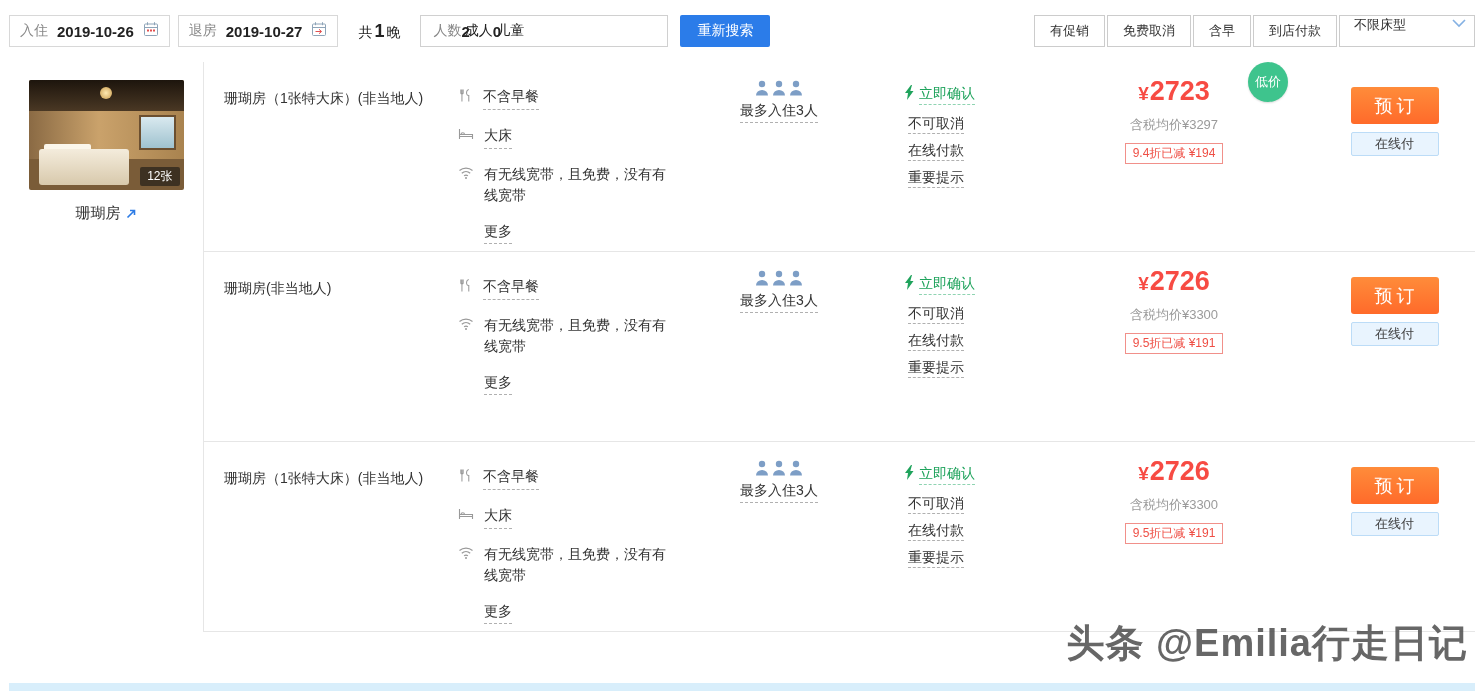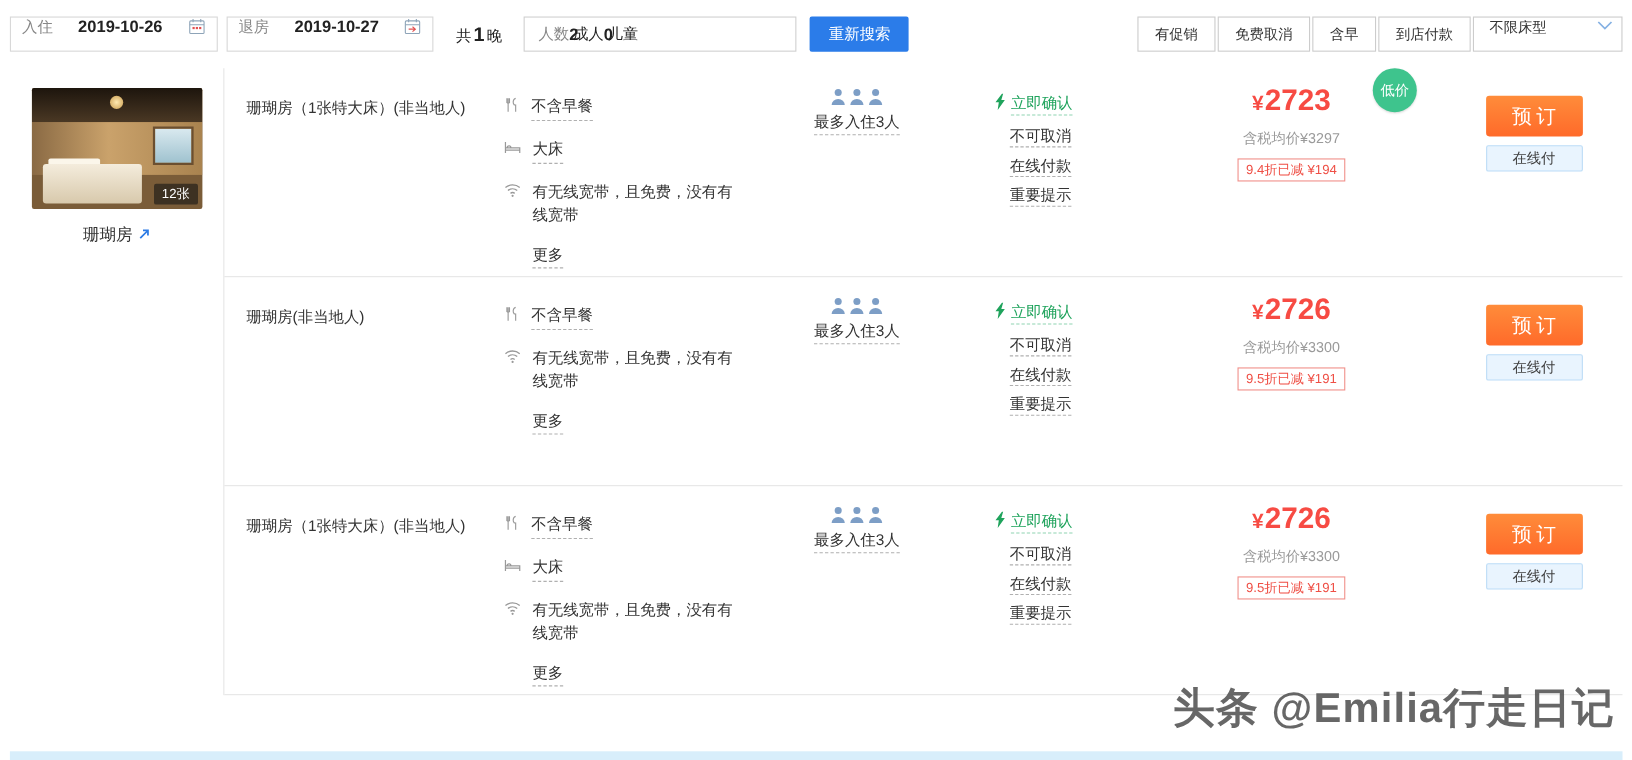--- a/index.html
+++ b/index.html
@@ -2,21 +2,21 @@
 <html><head>
 <meta charset="utf-8">
 <style>
   *{margin:0;padding:0;box-sizing:border-box}
   html,body{background:#fff}
   body{font-family:"Liberation Sans","DejaVu Sans",sans-serif}
   .page{position:relative;width:1484px;height:691px;background:#fff;overflow:hidden}
 
   
   .topbar{display:flex;align-items:center;height:62px;padding:0 9px}
-  .date-box{display:inline-flex;align-items:flex-start;height:32px;border:1px solid #d8d8d8;background:#fff;padding:0 10px;gap:23px;cursor:pointer}
+  .date-box{display:inline-flex;align-items:center;height:32px;border:1px solid #d8d8d8;background:#fff;padding:0 10px;gap:9px;cursor:pointer}
   .date-box .lbl{color:#888;font-size:14px}
   .date-box .val{color:#222;font-size:15px;font-weight:bold}
   .checkout-box{margin-left:8px}
   .nights{margin:0 20px;font-size:14px;color:#222;white-space:nowrap}
   .nights b{font-size:18px;margin:0 2px}
   .guests-box{display:inline-flex;align-items:center;height:32px;width:248px;border:1px solid #d0d0d0;background:#fff;padding:0 12px;cursor:pointer}
   .guests-box .lbl{color:#888;font-size:14px}
   .guests-box .num{color:#222;font-size:15px;font-weight:bold}
   .guests-box .unit{color:#222;font-size:14px;margin-left:-5px}
   .search-btn{margin-left:12px;height:32px;padding:0 17px;background:#2b7ce9;color:#fff;border:none;font-size:14px;cursor:pointer;border-radius:2px}
@@ -52,21 +52,21 @@
   .feature-line .ficon{flex-shrink:0;margin-top:2px}
   .feature-text{line-height:21px;max-width:186px}
   .dashed{border-bottom:1px dashed #b0b0b0;padding-bottom:2px;cursor:pointer}
   .more-link{display:inline-block;margin-left:26px;margin-top:2px;font-size:14px;color:#333}
 
   .cell-occ{padding-top:18px;text-align:center;font-size:14px;color:#333}
   .occ-label{display:inline-block;margin-top:3px}
 
   .cell-policy{padding:22px 0 0 50px;font-size:14px;color:#333}
   .policy-line{margin-bottom:9px;line-height:18px}
-  .policy-line .pl-text{margin-left:14px}
+  .policy-line .pl-text{margin-left:4px}
   .policy-line.confirm{display:flex;align-items:center;gap:4px;color:#1fa35c}
   .policy-line.confirm .pl-text{margin-left:0;border-bottom-color:#8fd4b2}
 
   .cell-price{position:relative;padding-top:14px;text-align:center}
   .price-main{color:#f74b43;font-weight:bold;font-size:27px;line-height:30px}
   .price-main .cur{font-size:19px;margin-right:1px}
   .low-badge{position:absolute;top:0;right:26px;width:40px;height:40px;border-radius:50%;background:#3ec48d;color:#fff;font-size:13px;display:flex;align-items:center;justify-content:center;box-shadow:0 1px 2px rgba(0,0,0,.15)}
   .tax-note{margin-top:7px;font-size:13px;color:#9a9a9a}
   .discount-box{display:inline-block;margin-top:9px;border:1px solid #f1908a;color:#ef4f45;font-size:12px;line-height:17px;padding:1px 7px;background:#fff}
 

